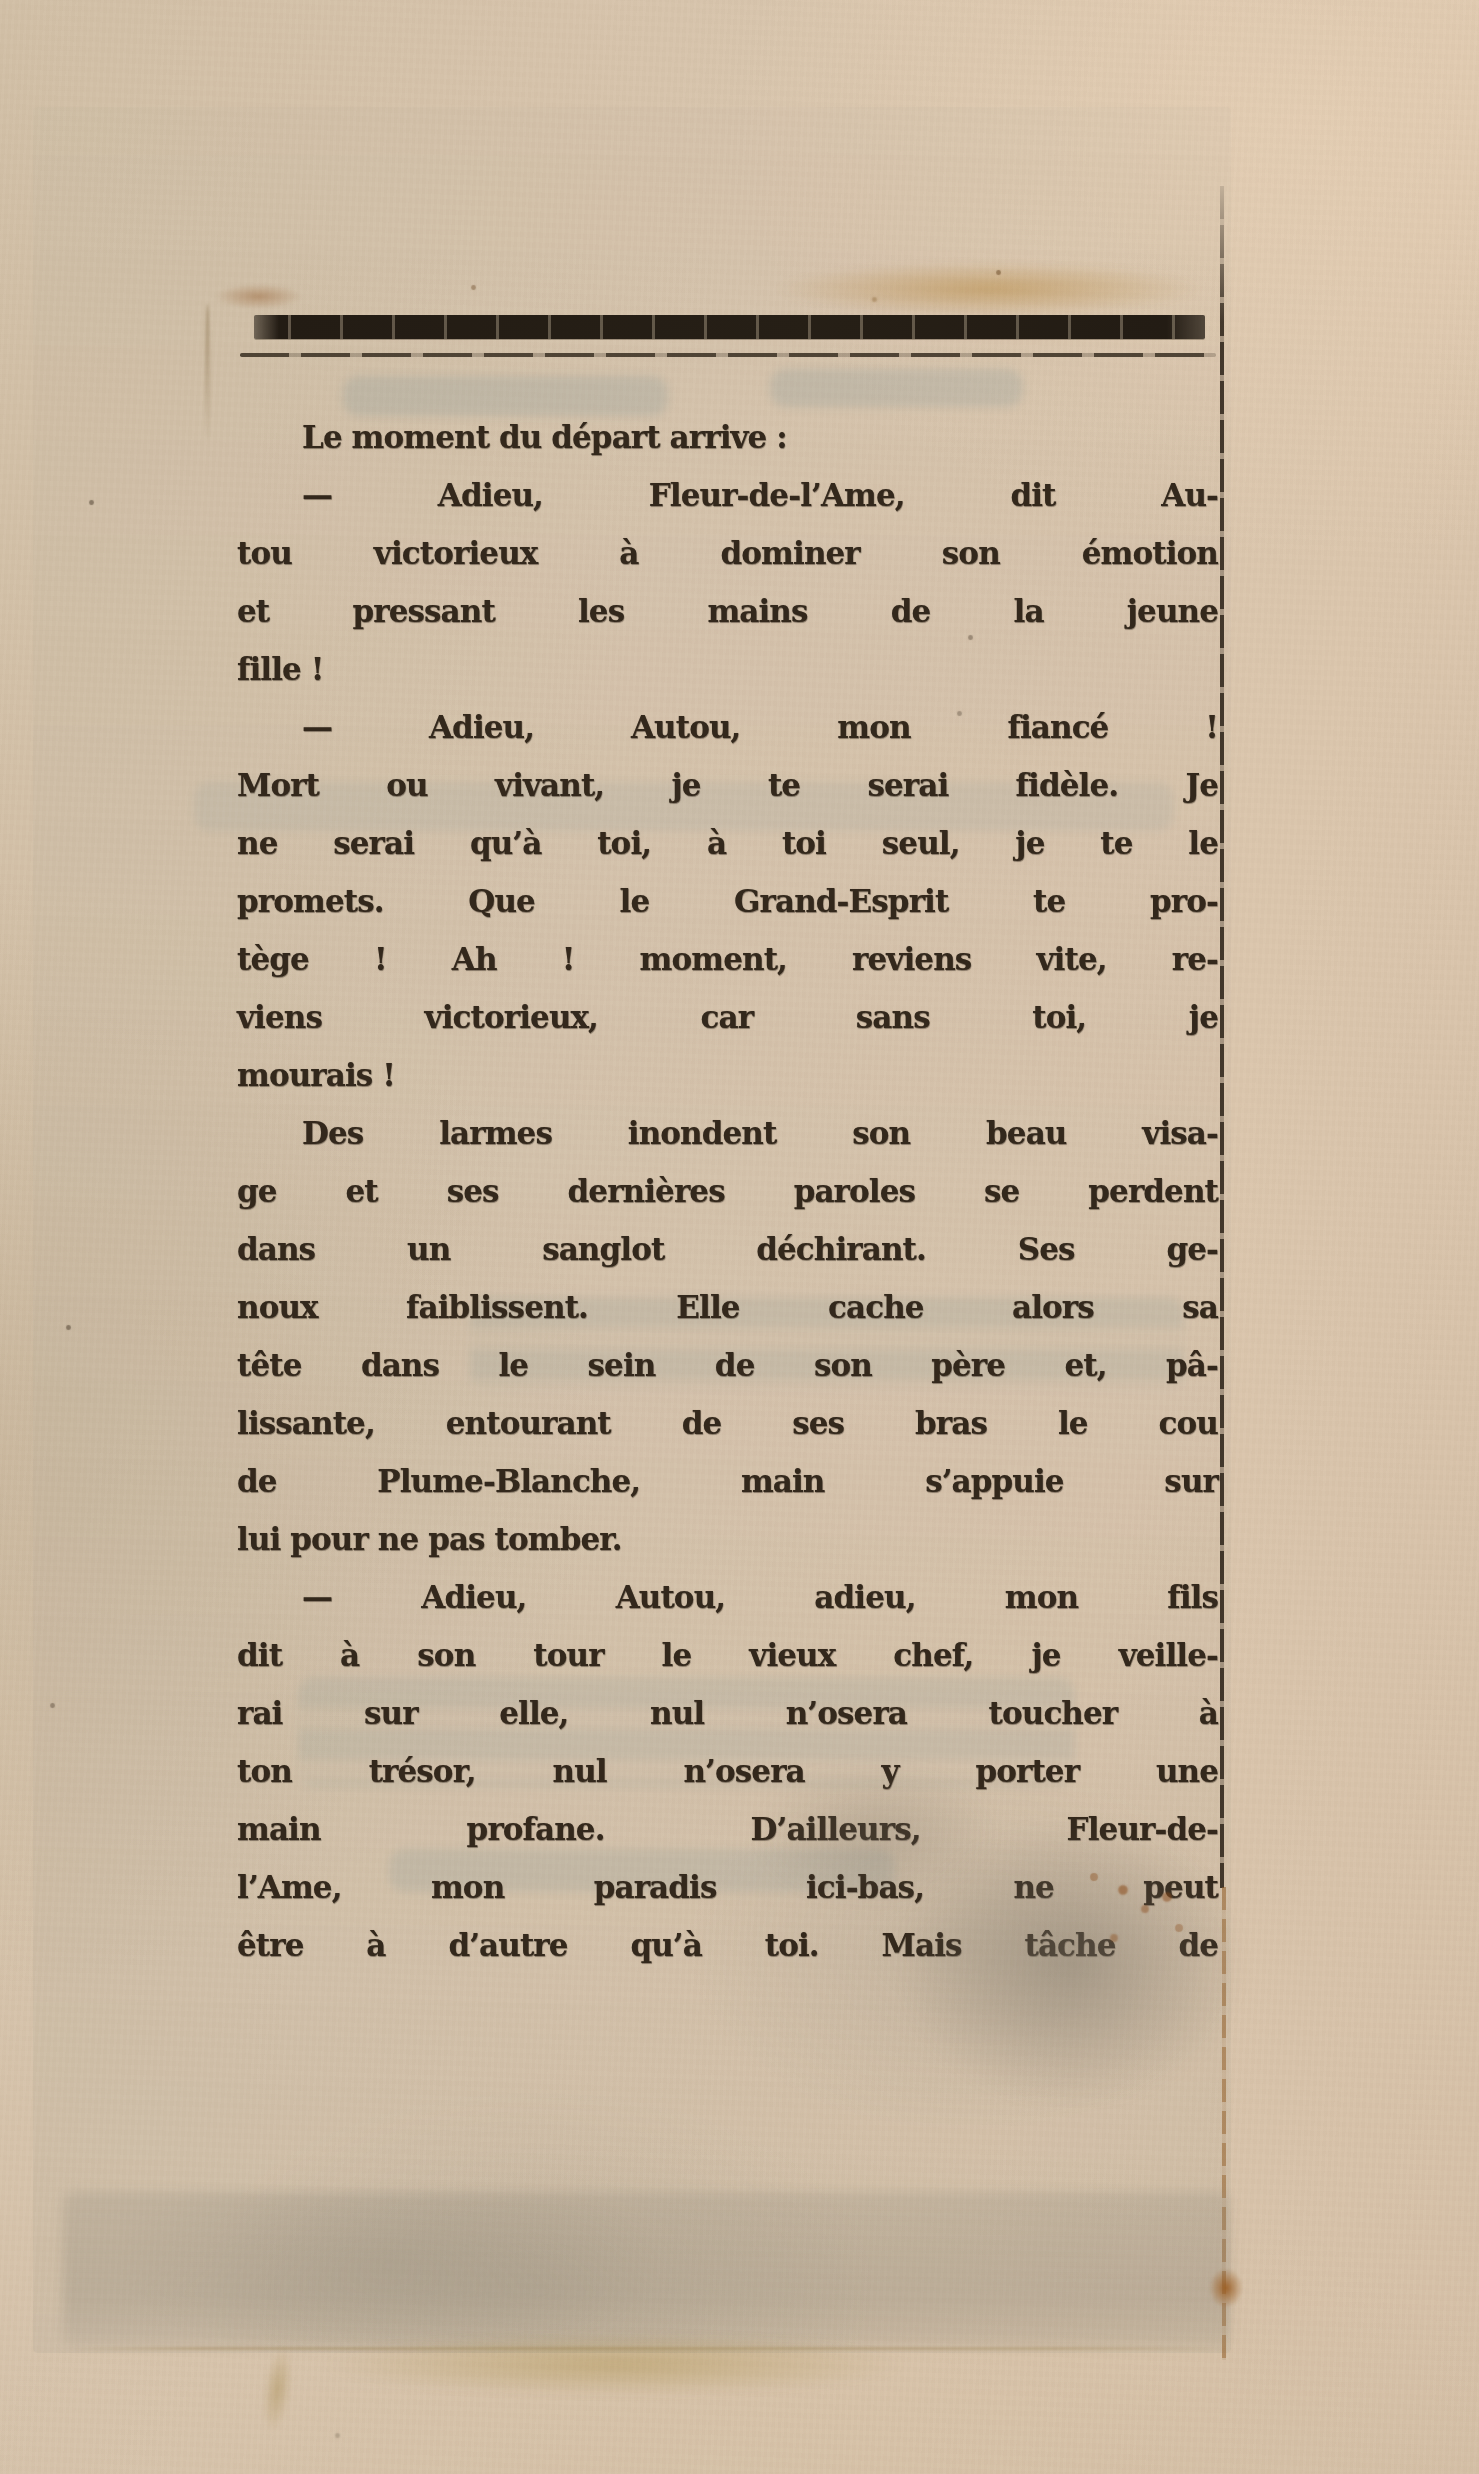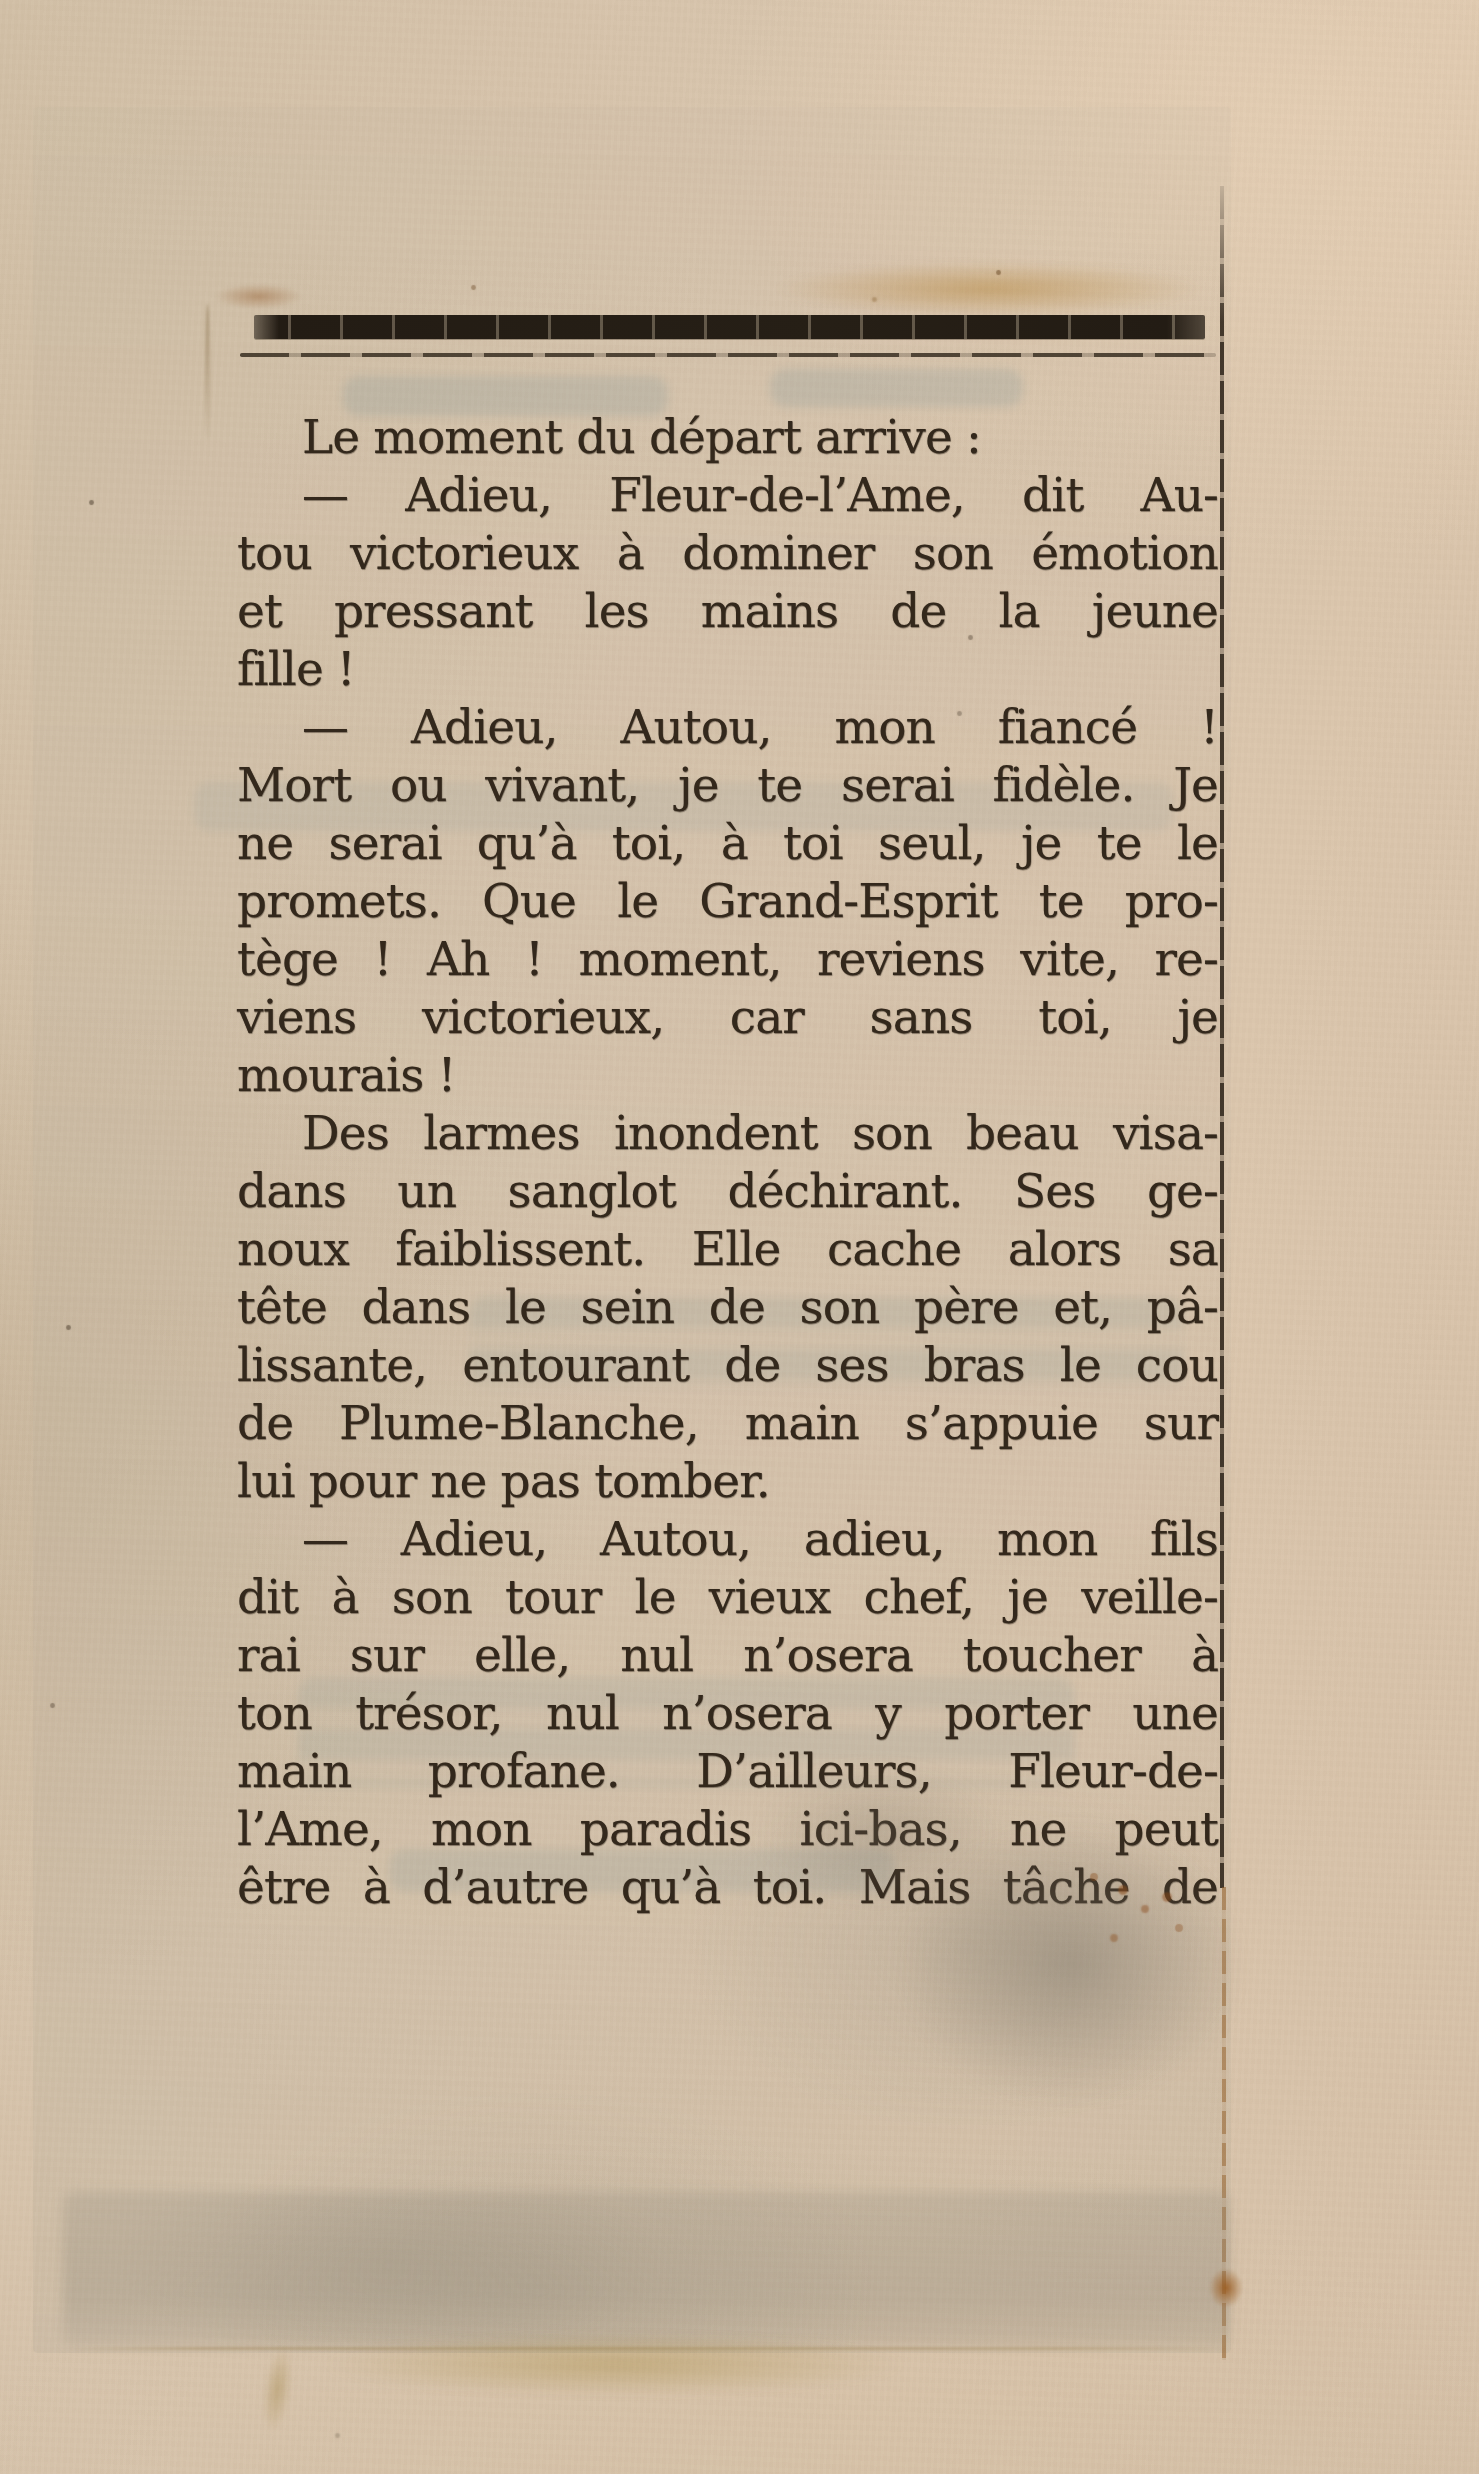--- a/index.html
+++ b/index.html
@@ -61,24 +61,25 @@
     position:absolute;left:65px;top:2347px;width:1164px;height:2.7px;
     background:linear-gradient(90deg, rgba(150,122,72,0), rgba(150,122,72,.35) 12%, rgba(150,122,72,.3) 85%, rgba(150,122,72,0));
     filter:blur(0.9px);
   }
   
   .textcol{
     position:absolute;left:237px;top:408px;width:981px;
     color:#33281c;
   }
   .tl{
-    font-size:47px;line-height:58px;letter-spacing:-0.9px;
+    font-size:31px;line-height:58px;letter-spacing:-0.9px;
     text-align:justify;text-align-last:left;text-justify:inter-word;
     white-space:normal;
     text-shadow:0.5px 0.5px 0.8px rgba(47,35,24,.45), 0 0 0.9px rgba(47,35,24,.25);
+    font-weight:bold;
   }
   .j{text-align-last:justify;}
   .ind{text-indent:65px;}
   
   .ghost{
     position:absolute;border-radius:16.3px;filter:blur(4.5px);
     background:rgba(122,147,148,.20);
   }
   .ghost.rows{
     background:repeating-linear-gradient(180deg, rgba(122,147,148,.22) 0 31px, rgba(122,147,148,.04) 31px 52px);
@@ -160,20 +161,21 @@
     <div class="tl j">et pressant les mains de la jeune</div>
     <div class="tl">fille !</div>
     <div class="tl ind j">— Adieu, Autou, mon fiancé !</div>
     <div class="tl j">Mort ou vivant, je te serai fidèle. Je</div>
     <div class="tl j">ne serai qu’à toi, à toi seul, je te le</div>
     <div class="tl j">promets. Que le Grand-Esprit te pro-</div>
     <div class="tl j">tège ! Ah ! moment, reviens vite, re-</div>
     <div class="tl j">viens victorieux, car sans toi, je</div>
     <div class="tl">mourais !</div>
     <div class="tl ind j">Des larmes inondent son beau visa-</div>
+    <div class="tl j">ge et ses dernières paroles se perdent</div>
     <div class="tl j">dans un sanglot déchirant. Ses ge-</div>
     <div class="tl j">noux faiblissent. Elle cache alors sa</div>
     <div class="tl j">tête dans le sein de son père et, pâ-</div>
     <div class="tl j">lissante, entourant de ses bras le cou</div>
     <div class="tl j">de Plume-Blanche, main s’appuie sur</div>
     <div class="tl">lui pour ne pas tomber.</div>
     <div class="tl ind j">— Adieu, Autou, adieu, mon fils</div>
     <div class="tl j">dit à son tour le vieux chef, je veille-</div>
     <div class="tl j">rai sur elle, nul n’osera toucher à</div>
     <div class="tl j">ton trésor, nul n’osera y porter une</div>

